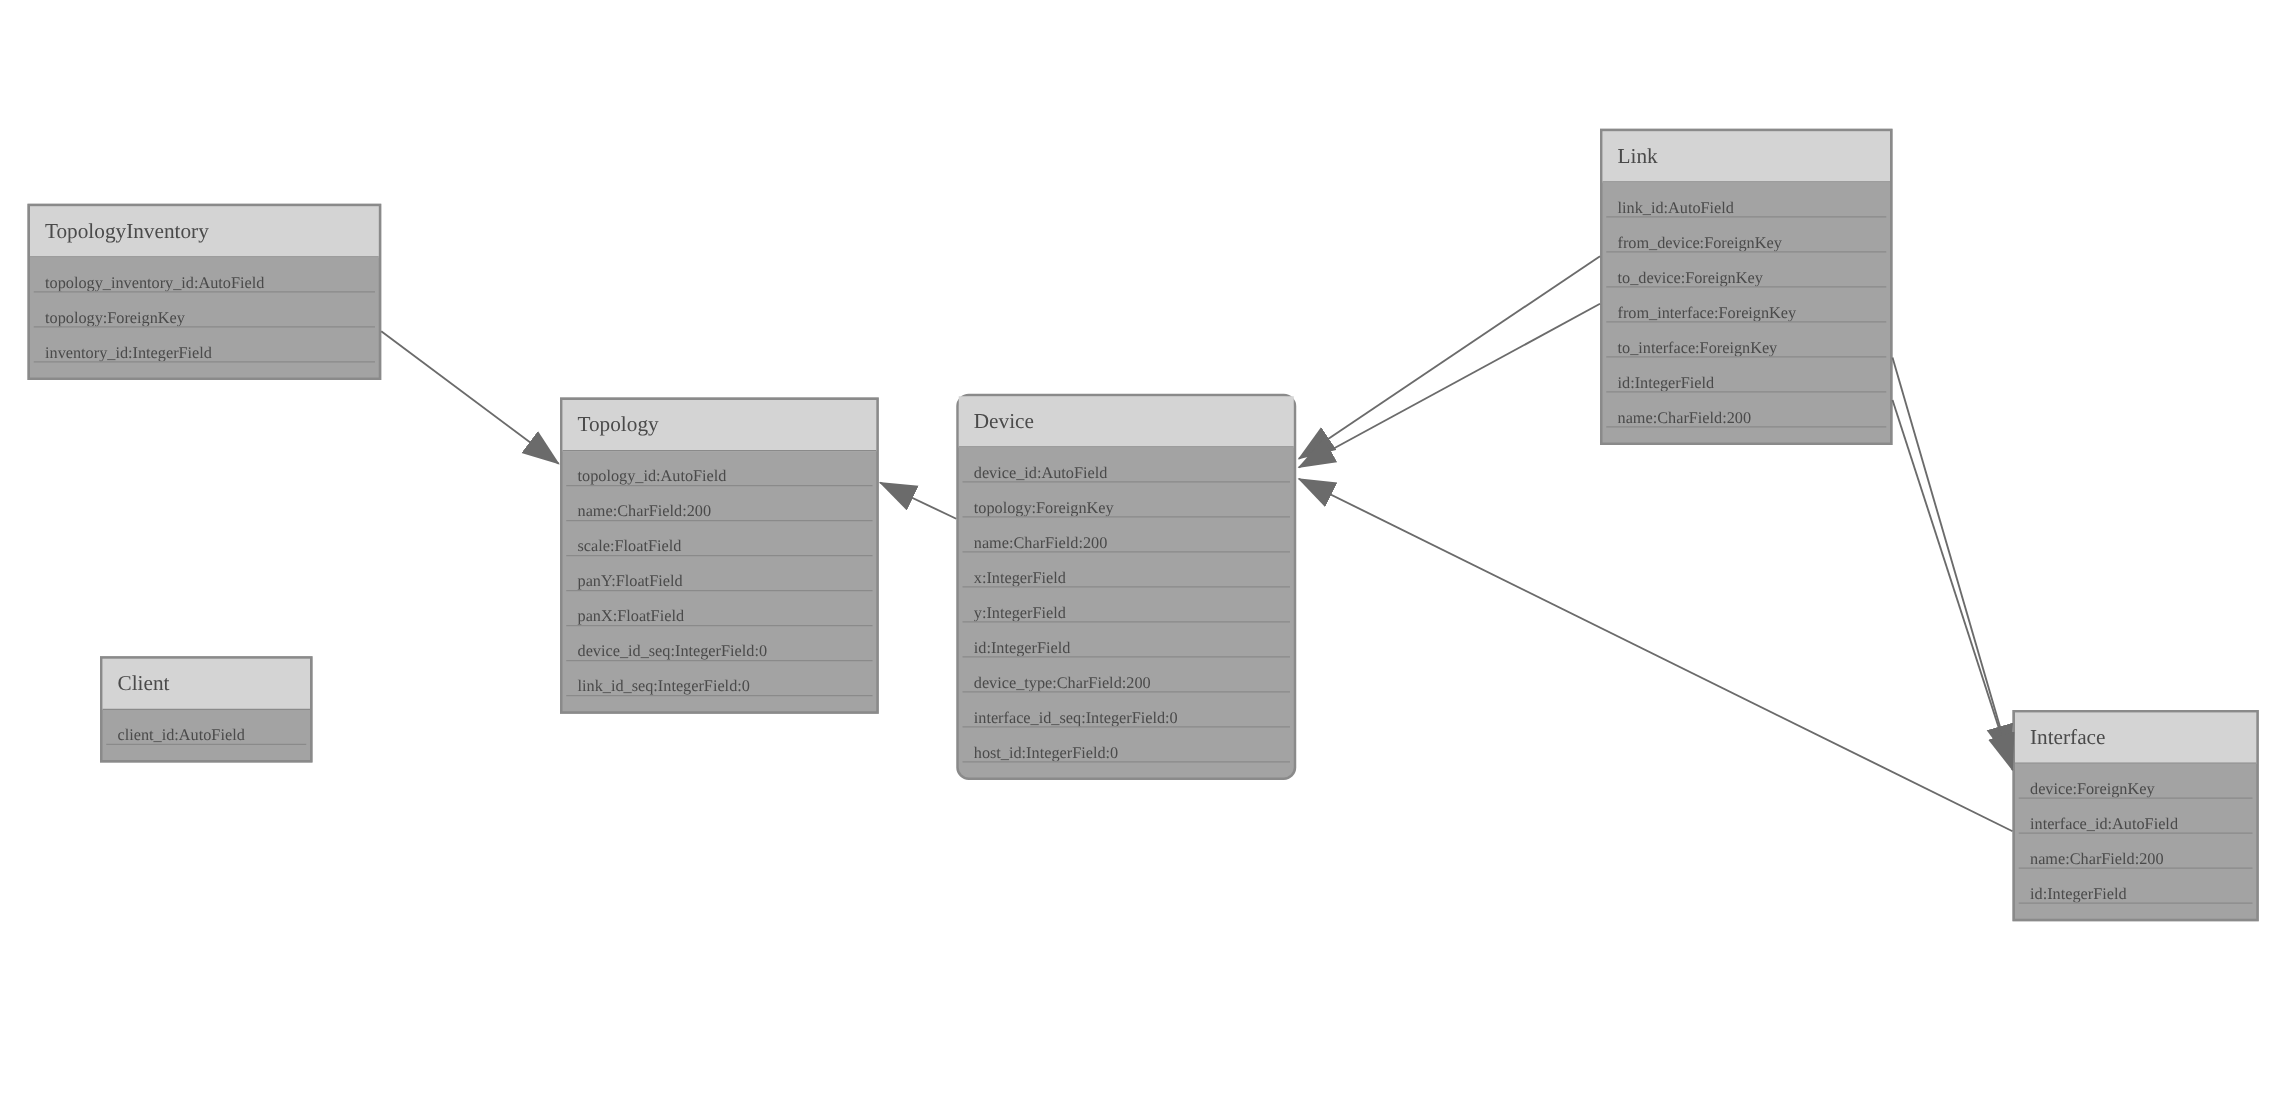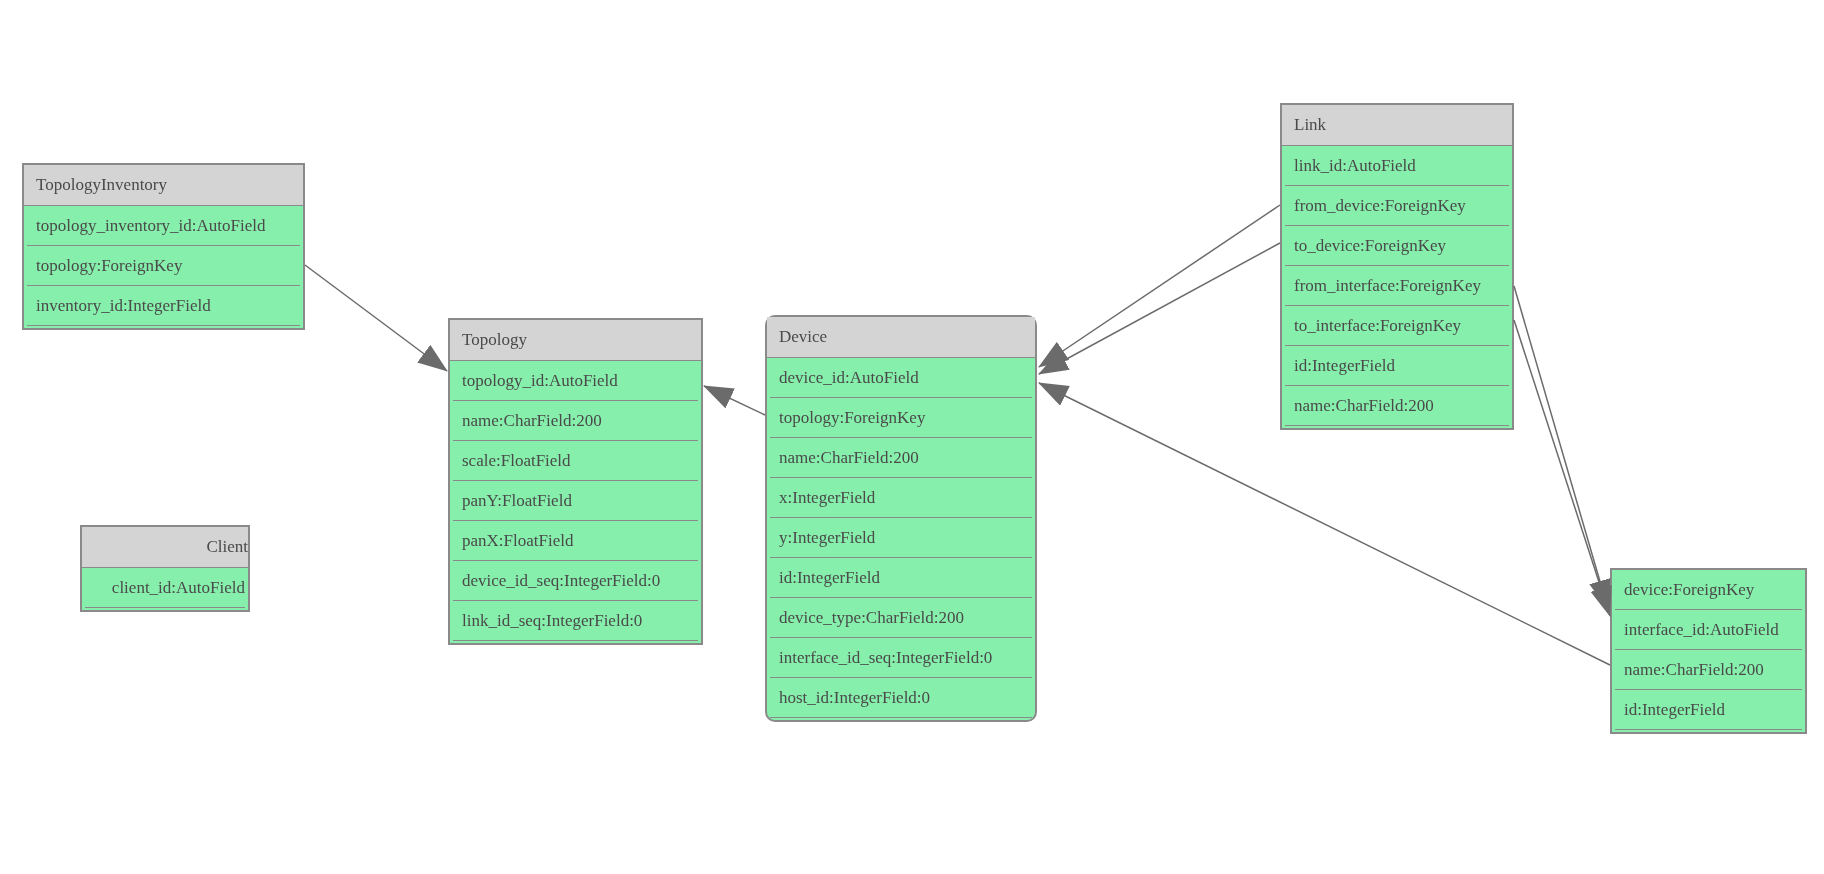--- a/index.html
+++ b/index.html
@@ -10,45 +10,45 @@
     overflow:hidden;
     font-family:"Liberation Serif","DejaVu Serif",serif;
   }
   .relations-layer{
     position:absolute;left:0;top:0;width:1824px;height:874px;
     pointer-events:none;
     z-index:2;
   }
   .entity{
     position:absolute;
-    background:#86efac;
+    background:#a3a3a3;
     border:2px solid var(--border,#8a8a8a);
     box-sizing:border-box;
-    padding-bottom:2px;
+    padding-bottom:12px;
     z-index:1;
   }
   .entity-header{
     height:40px;
     line-height:39px;
     background:var(--header-fill,#d4d4d4);
     border-bottom:1px solid var(--border,#8a8a8a);
     padding-left:12px;
     font-size:17px;
     color:var(--text,#4a4a4a);
     white-space:nowrap;
     overflow:hidden;
   }
   .entity-row{
-    height:40px;
+    height:28px;
     line-height:39px;
     box-sizing:border-box;
     border-bottom:1px solid var(--border,#8a8a8a);
     margin:0 3px;
     padding-left:9px;
-    font-size:17px;
+    font-size:13px;
     color:var(--text,#4a4a4a);
     white-space:nowrap;
     overflow:hidden;
   }
 </style>
 </head>
 <body>
 
 <div class="canvas" style="background: rgb(255, 255, 255);">
   <svg class="relations-layer" width="1824" height="874" viewBox="0 0 1824 874" xmlns="http://www.w3.org/2000/svg">
@@ -74,21 +74,21 @@
     <div class="entity" style="left: 448px; top: 318px; width: 255px;">
       <div class="entity-header">Topology</div>
       <div class="entity-row">topology_id:AutoField</div>
       <div class="entity-row">name:CharField:200</div>
       <div class="entity-row">scale:FloatField</div>
       <div class="entity-row">panY:FloatField</div>
       <div class="entity-row">panX:FloatField</div>
       <div class="entity-row">device_id_seq:IntegerField:0</div>
       <div class="entity-row">link_id_seq:IntegerField:0</div>
     </div>
-    <div class="entity" style="left: 80px; top: 525px; width: 170px; text-align: right;">
+    <div class="entity" style="left: 80px; top: 525px; width: 170px;">
       <div class="entity-header">Client</div>
       <div class="entity-row">client_id:AutoField</div>
     </div>
     <div class="entity" style="left: 765px; top: 315px; width: 272px; border-radius: 10px;">
       <div class="entity-header">Device</div>
       <div class="entity-row">device_id:AutoField</div>
       <div class="entity-row">topology:ForeignKey</div>
       <div class="entity-row">name:CharField:200</div>
       <div class="entity-row">x:IntegerField</div>
       <div class="entity-row">y:IntegerField</div>
@@ -101,18 +101,19 @@
       <div class="entity-header">Link</div>
       <div class="entity-row">link_id:AutoField</div>
       <div class="entity-row">from_device:ForeignKey</div>
       <div class="entity-row">to_device:ForeignKey</div>
       <div class="entity-row">from_interface:ForeignKey</div>
       <div class="entity-row">to_interface:ForeignKey</div>
       <div class="entity-row">id:IntegerField</div>
       <div class="entity-row">name:CharField:200</div>
     </div>
     <div class="entity" style="left: 1610px; top: 568px; width: 197px;">
+      <div class="entity-header">Interface</div>
       <div class="entity-row">device:ForeignKey</div>
       <div class="entity-row">interface_id:AutoField</div>
       <div class="entity-row">name:CharField:200</div>
       <div class="entity-row">id:IntegerField</div>
     </div>
   </div>
 
 </body></html>

